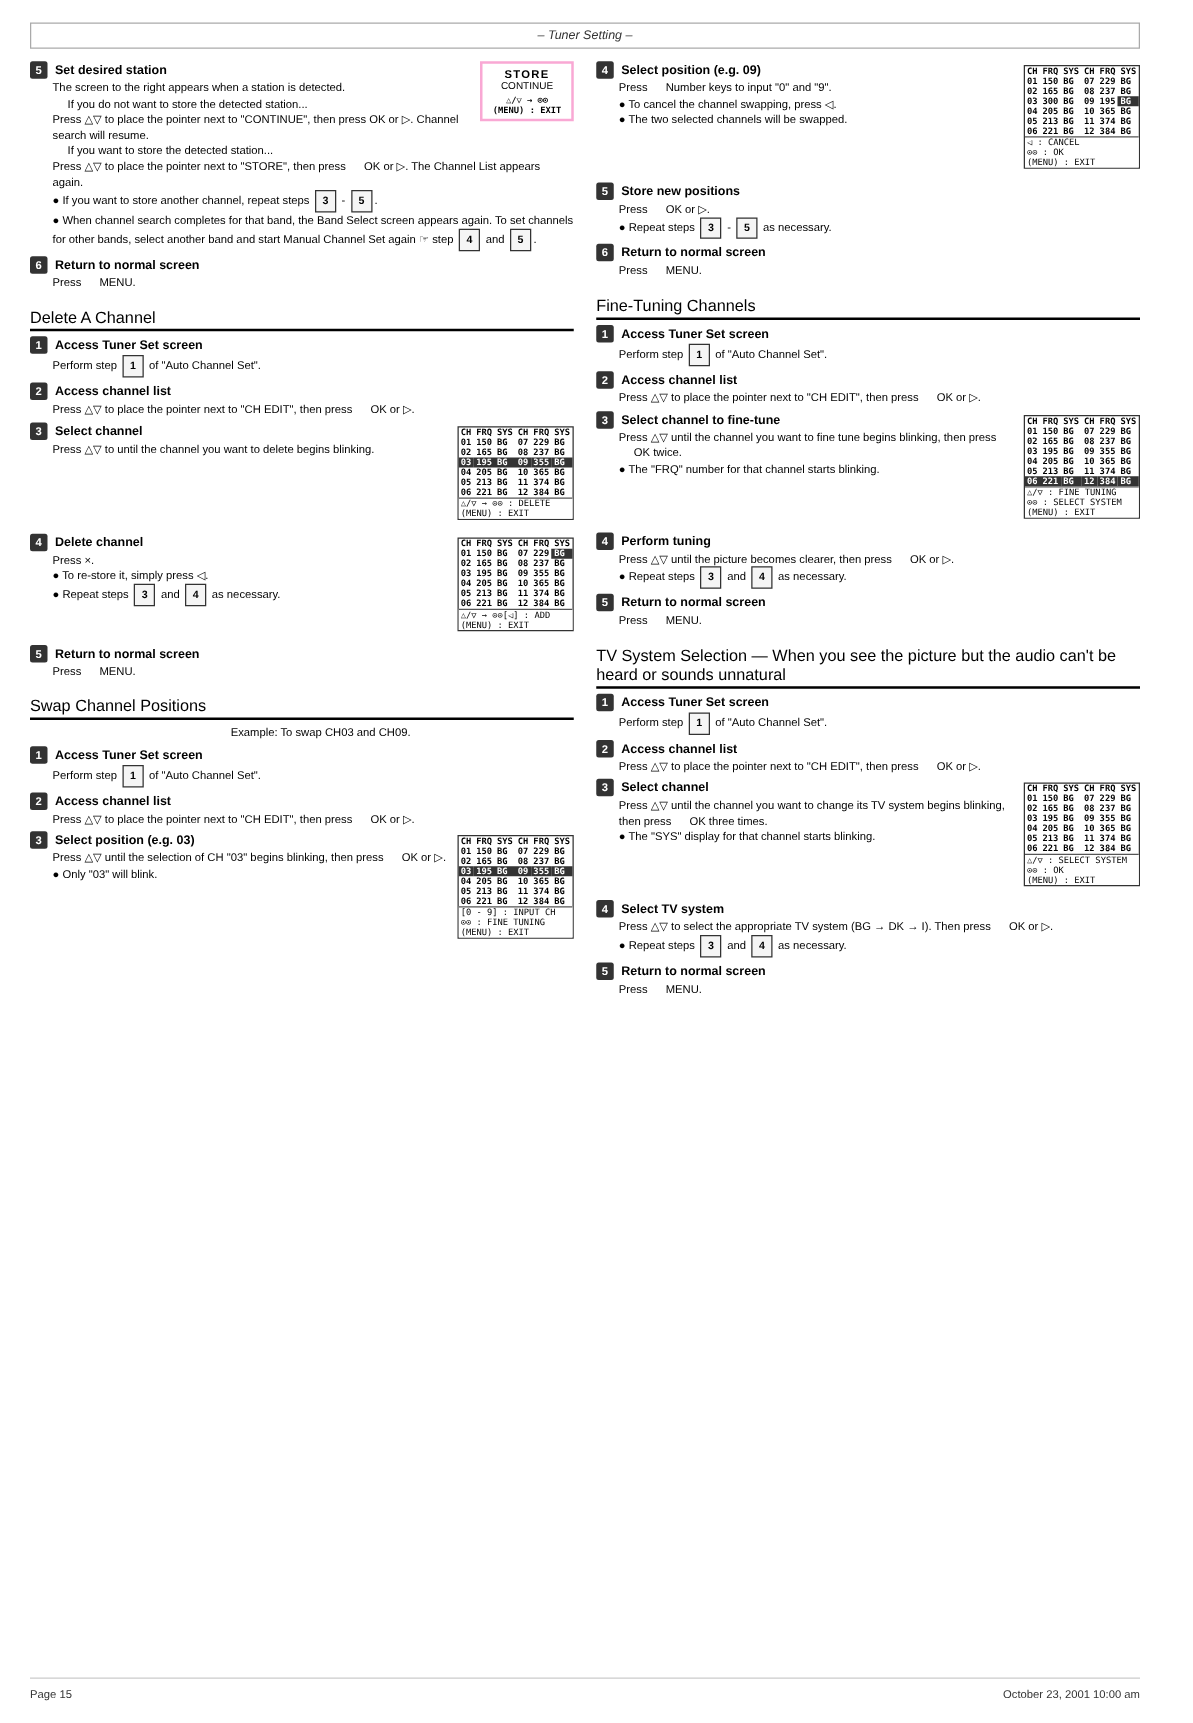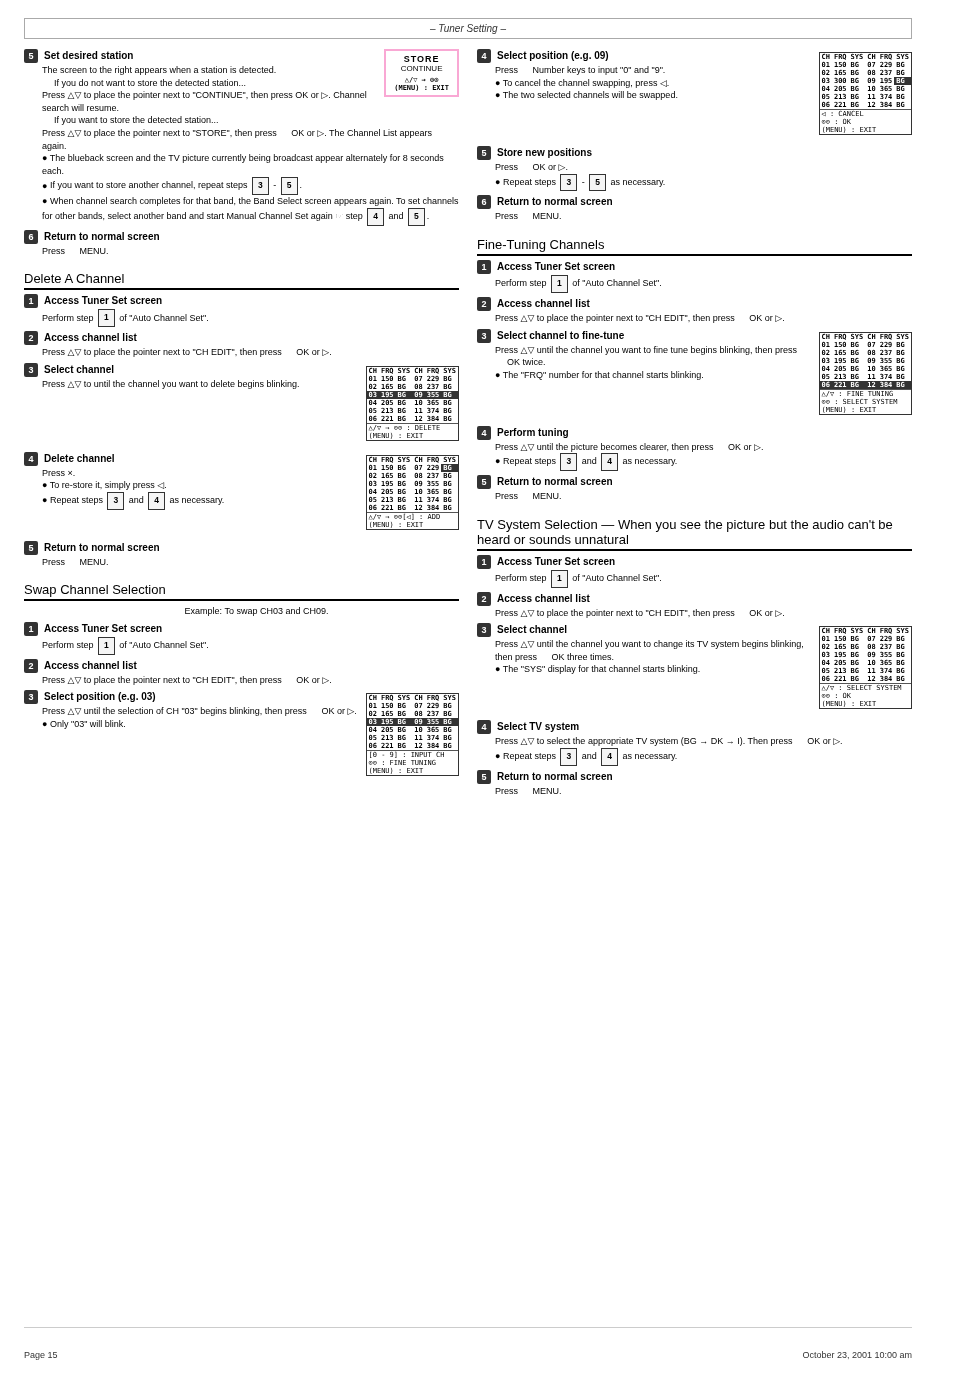--- a/index.html
+++ b/index.html
@@ -139,21 +139,21 @@
     .float-right {
       float: right;
       margin-left: 8px;
       margin-bottom: 4px;
     }
     .clearfix::after { content: ""; display: table; clear: both; }
     .page-footer {
       display: flex;
       justify-content: space-between;
       margin-top: auto;
-      padding-top: 22px;
+      padding-top: 7px;
       font-size: 9px;
       color: #333;
       border-top: 1px solid #ccc;
     }
   </style>
 </head>
 <body>
 
 <div class="page">
 
@@ -176,21 +176,20 @@
           <span class="step-num">5</span>
           <span>Set desired station</span>
         </div>
         <div class="step-body">
           <span>The screen to the right appears when a station is detected.</span><br>
           <b>If you do not want to store the detected station...</b><br>
           <span>Press △▽ to place the pointer next to "CONTINUE", then press OK or ▷. Channel search will resume.</span><br>
           <b>If you want to store the detected station...</b><br>
           <span>Press △▽ to place the pointer next to "STORE", then press <b>OK</b> or ▷. The Channel List appears again.</span>
           <ul>
-            <li>The blueback screen and the TV picture currently being broadcast appear alternately for 8 seconds each.</li>
             <li>If you want to store another channel, repeat steps <span class="inline-box">3</span> - <span class="inline-box">5</span>.</li>
             <li>When channel search completes for that band, the Band Select screen appears again. To set channels for other bands, select another band and start Manual Channel Set again ☞ step <span class="inline-box">4</span> and <span class="inline-box">5</span>.</li>
           </ul>
         </div>
       </div>
 
       <div class="step">
         <div class="step-header">
           <span class="step-num">6</span>
           <span>Return to normal screen</span>
@@ -381,21 +380,21 @@
       <div class="step">
         <div class="step-header">
           <span class="step-num">5</span>
           <span>Return to normal screen</span>
         </div>
         <div class="step-body">
           <span>Press <b>MENU</b>.</span>
         </div>
       </div>
 
-      <h2>Swap Channel Selection</h2>
+      <h2>Swap Channel Positions</h2>
       <div class="step-body" style="margin-bottom:4px;text-align:center;">
         <b>Example: To swap CH03 and CH09.</b>
       </div>
 
       <div class="step">
         <div class="step-header">
           <span class="step-num">1</span>
           <span>Access Tuner Set screen</span>
         </div>
         <div class="step-body">

